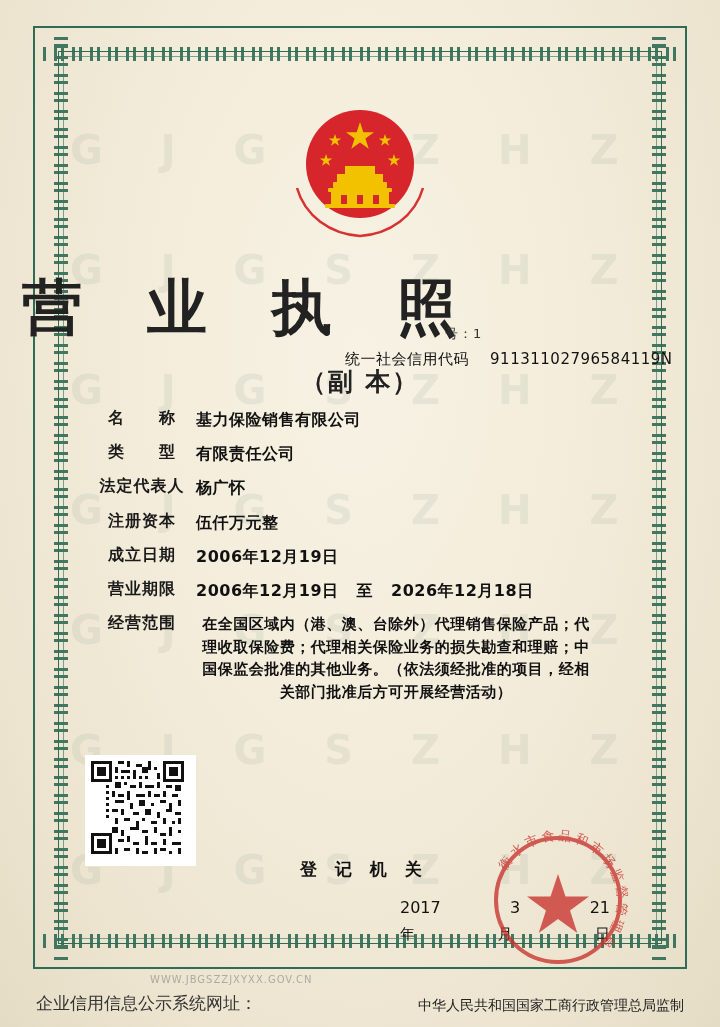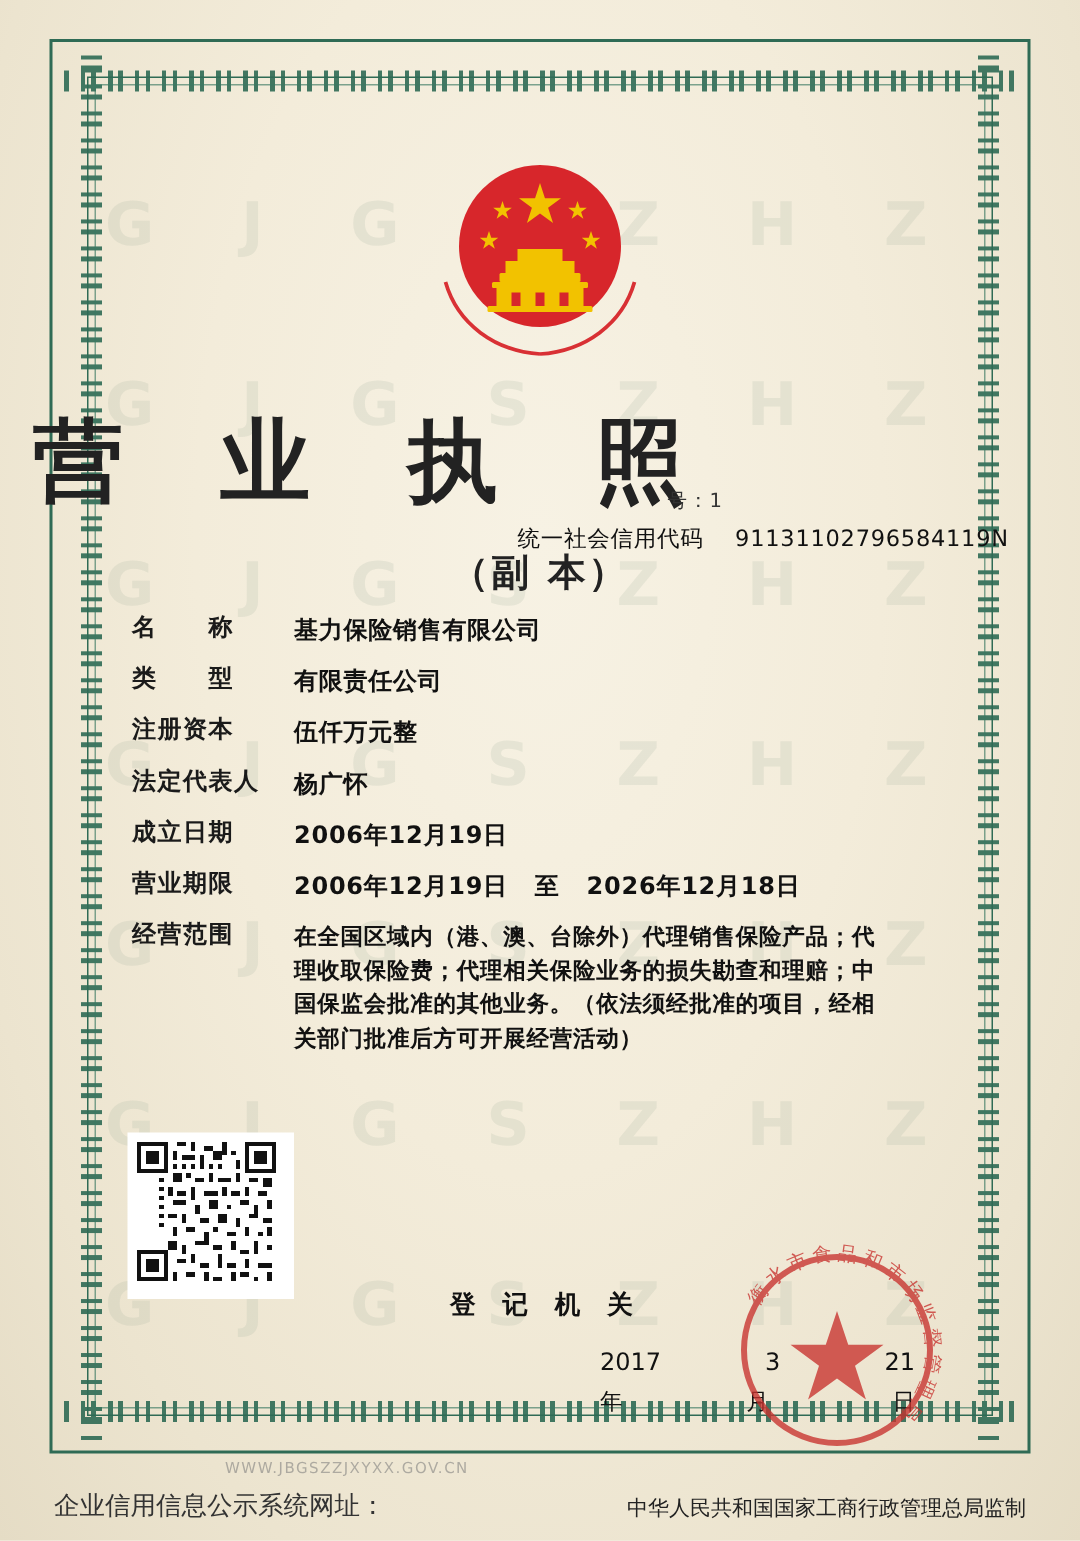--- a/index.html
+++ b/index.html
@@ -122,20 +122,21 @@
     white-space: nowrap;
     text-align: center;
   }
 
   
   .fields {
     position: absolute;
     top: 408px;
     left: 88px;
     right: 68px;
+    text-align: center;
   }
   .frow {
     display: flex;
     align-items: flex-start;
     margin-bottom: 11px;
   }
   .flabel {
     width: 108px;
     flex: 0 0 108px;
     font-size: 16px;
@@ -303,27 +304,27 @@
       <div class="fvalue">基力保险销售有限公司</div>
     </div>
 
     <div class="frow">
       <div class="flabel">类　　型</div>
       <div class="fvalue">有限责任公司</div>
     </div>
 
 
     <div class="frow">
+      <div class="flabel">法定代表人</div>
+      <div class="fvalue">杨广怀</div>
+    </div>
+
+    <div class="frow">
       <div class="flabel">注册资本</div>
       <div class="fvalue">伍仟万元整</div>
-    </div>
-
-    <div class="frow">
-      <div class="flabel">法定代表人</div>
-      <div class="fvalue">杨广怀</div>
     </div>
 
     <div class="frow">
       <div class="flabel">成立日期</div>
       <div class="fvalue">2006年12月19日</div>
     </div>
 
     <div class="frow">
       <div class="flabel">营业期限</div>
       <div class="fvalue dual">

